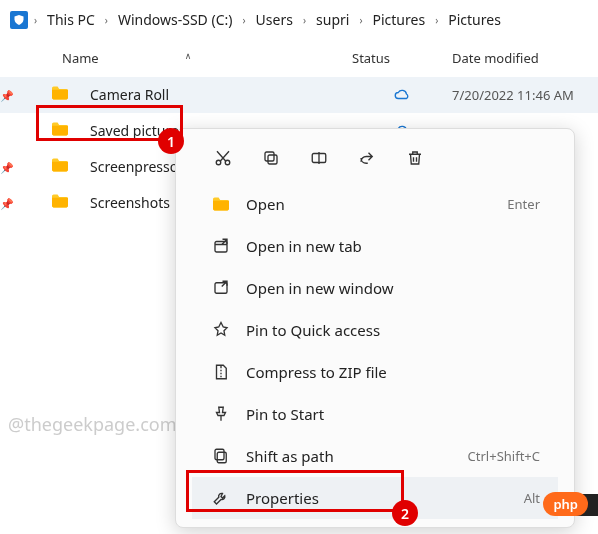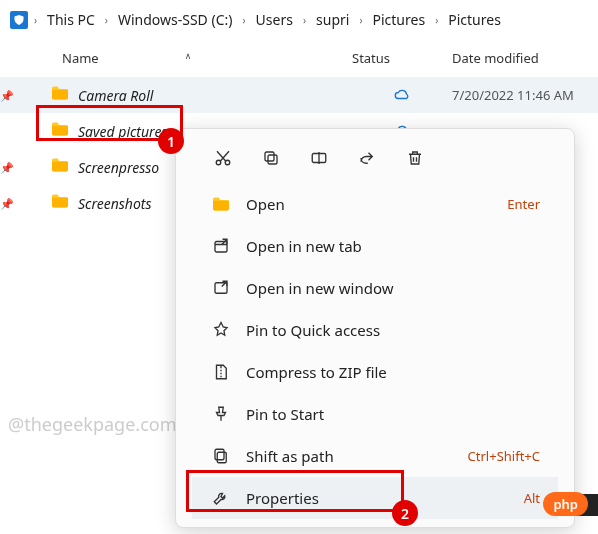--- a/index.html
+++ b/index.html
@@ -19,40 +19,40 @@
     .h-name { flex: 0 0 340px; padding-left: 50px; display: flex; gap: 6px; }
     .h-name .sort { font-size: 9px; color: #555; margin-left: 80px; }
     .h-status { flex: 0 0 100px; }
     .h-date { flex: 1; }
     .header-cell { cursor: pointer; }
     
     
     .rows { position: relative; }
     .row { display: flex; align-items: center; height: 36px; font-size: 14px; color: #222; }
     .row .pin-col { width: 12px; text-align: center; color: #666; font-size: 11px; }
-    .row .name-col { flex: 0 0 340px; display: flex; align-items: center; gap: 8px; padding-left: 38px; font-style: italic; }
+    .row .name-col { flex: 0 0 340px; display: flex; align-items: flex-start; gap: 20px; padding-left: 38px; }
     .row .status-col { flex: 0 0 100px; color: #1976d2; text-align: center; }
     .row .date-col { flex: 1; color: #555; font-size: 13px; white-space: nowrap; }
     .row.selected { background: #eef3f8; }
     
     .folder-icon { display: inline-block; }
     
     
     .red-box-1 { position: absolute; left: 36px; top: 105px; width: 147px; height: 36px; border: 3px solid #e00000; pointer-events: none; z-index: 50; }
     .badge-1 { position: absolute; left: 158px; top: 128px; width: 26px; height: 26px; background: #e00000; color: #fff; border-radius: 50%; display: flex; align-items: center; justify-content: center; font-size: 14px; font-weight: 600; z-index: 51; }
     
     
     .ctx { position: absolute; left: 175px; top: 128px; width: 400px; background: #fbfbfb; border: 1px solid #ddd; border-radius: 8px; box-shadow: 0 4px 20px rgba(0,0,0,0.18); z-index: 40; padding: 8px 16px; }
     .ctx-iconrow { display: flex; gap: 26px; padding: 10px 20px 14px 20px; }
     .ctx-iconrow .ibtn { width: 22px; height: 22px; display: flex; align-items: center; justify-content: center; cursor: pointer; color: #333; }
     .ctx-item { display: flex; align-items: center; height: 42px; padding: 0 18px; font-size: 15px; color: #222; cursor: pointer; }
     .ctx-item:hover, .ctx-item.highlighted { background: #eef1f4; }
     .ctx-item .mi-icon { width: 22px; margin-right: 14px; display: flex; align-items: center; justify-content: center; }
     .ctx-item .mi-label { flex: 1; }
-    .ctx-item .mi-shortcut { color: #c2410c; font-size: 13px; }
+    .ctx-item .mi-shortcut { color: #737373; font-size: 13px; }
     
     
     .red-box-2 { position: absolute; left: 186px; top: 470px; width: 218px; height: 42px; border: 3px solid #e00000; pointer-events: none; z-index: 55; }
     .badge-2 { position: absolute; left: 392px; top: 500px; width: 26px; height: 26px; background: #e00000; color: #fff; border-radius: 50%; display: flex; align-items: center; justify-content: center; font-size: 14px; font-weight: 600; z-index: 56; }
     
     
     .wm { position: absolute; left: 8px; top: 412px; color: #ccc; font-size: 18px; z-index: 30; }
     .php-badge { position: absolute; right: 10px; bottom: 18px; background: #ff6a1a; color: #fff; font-size: 13px; font-weight: 600; padding: 3px 10px; border-radius: 12px; z-index: 60; }
     .php-dark { position: absolute; right: 0; bottom: 18px; background: #222; color:#888; width: 32px; height: 22px; font-size:10px; z-index:59; }
   </style>

